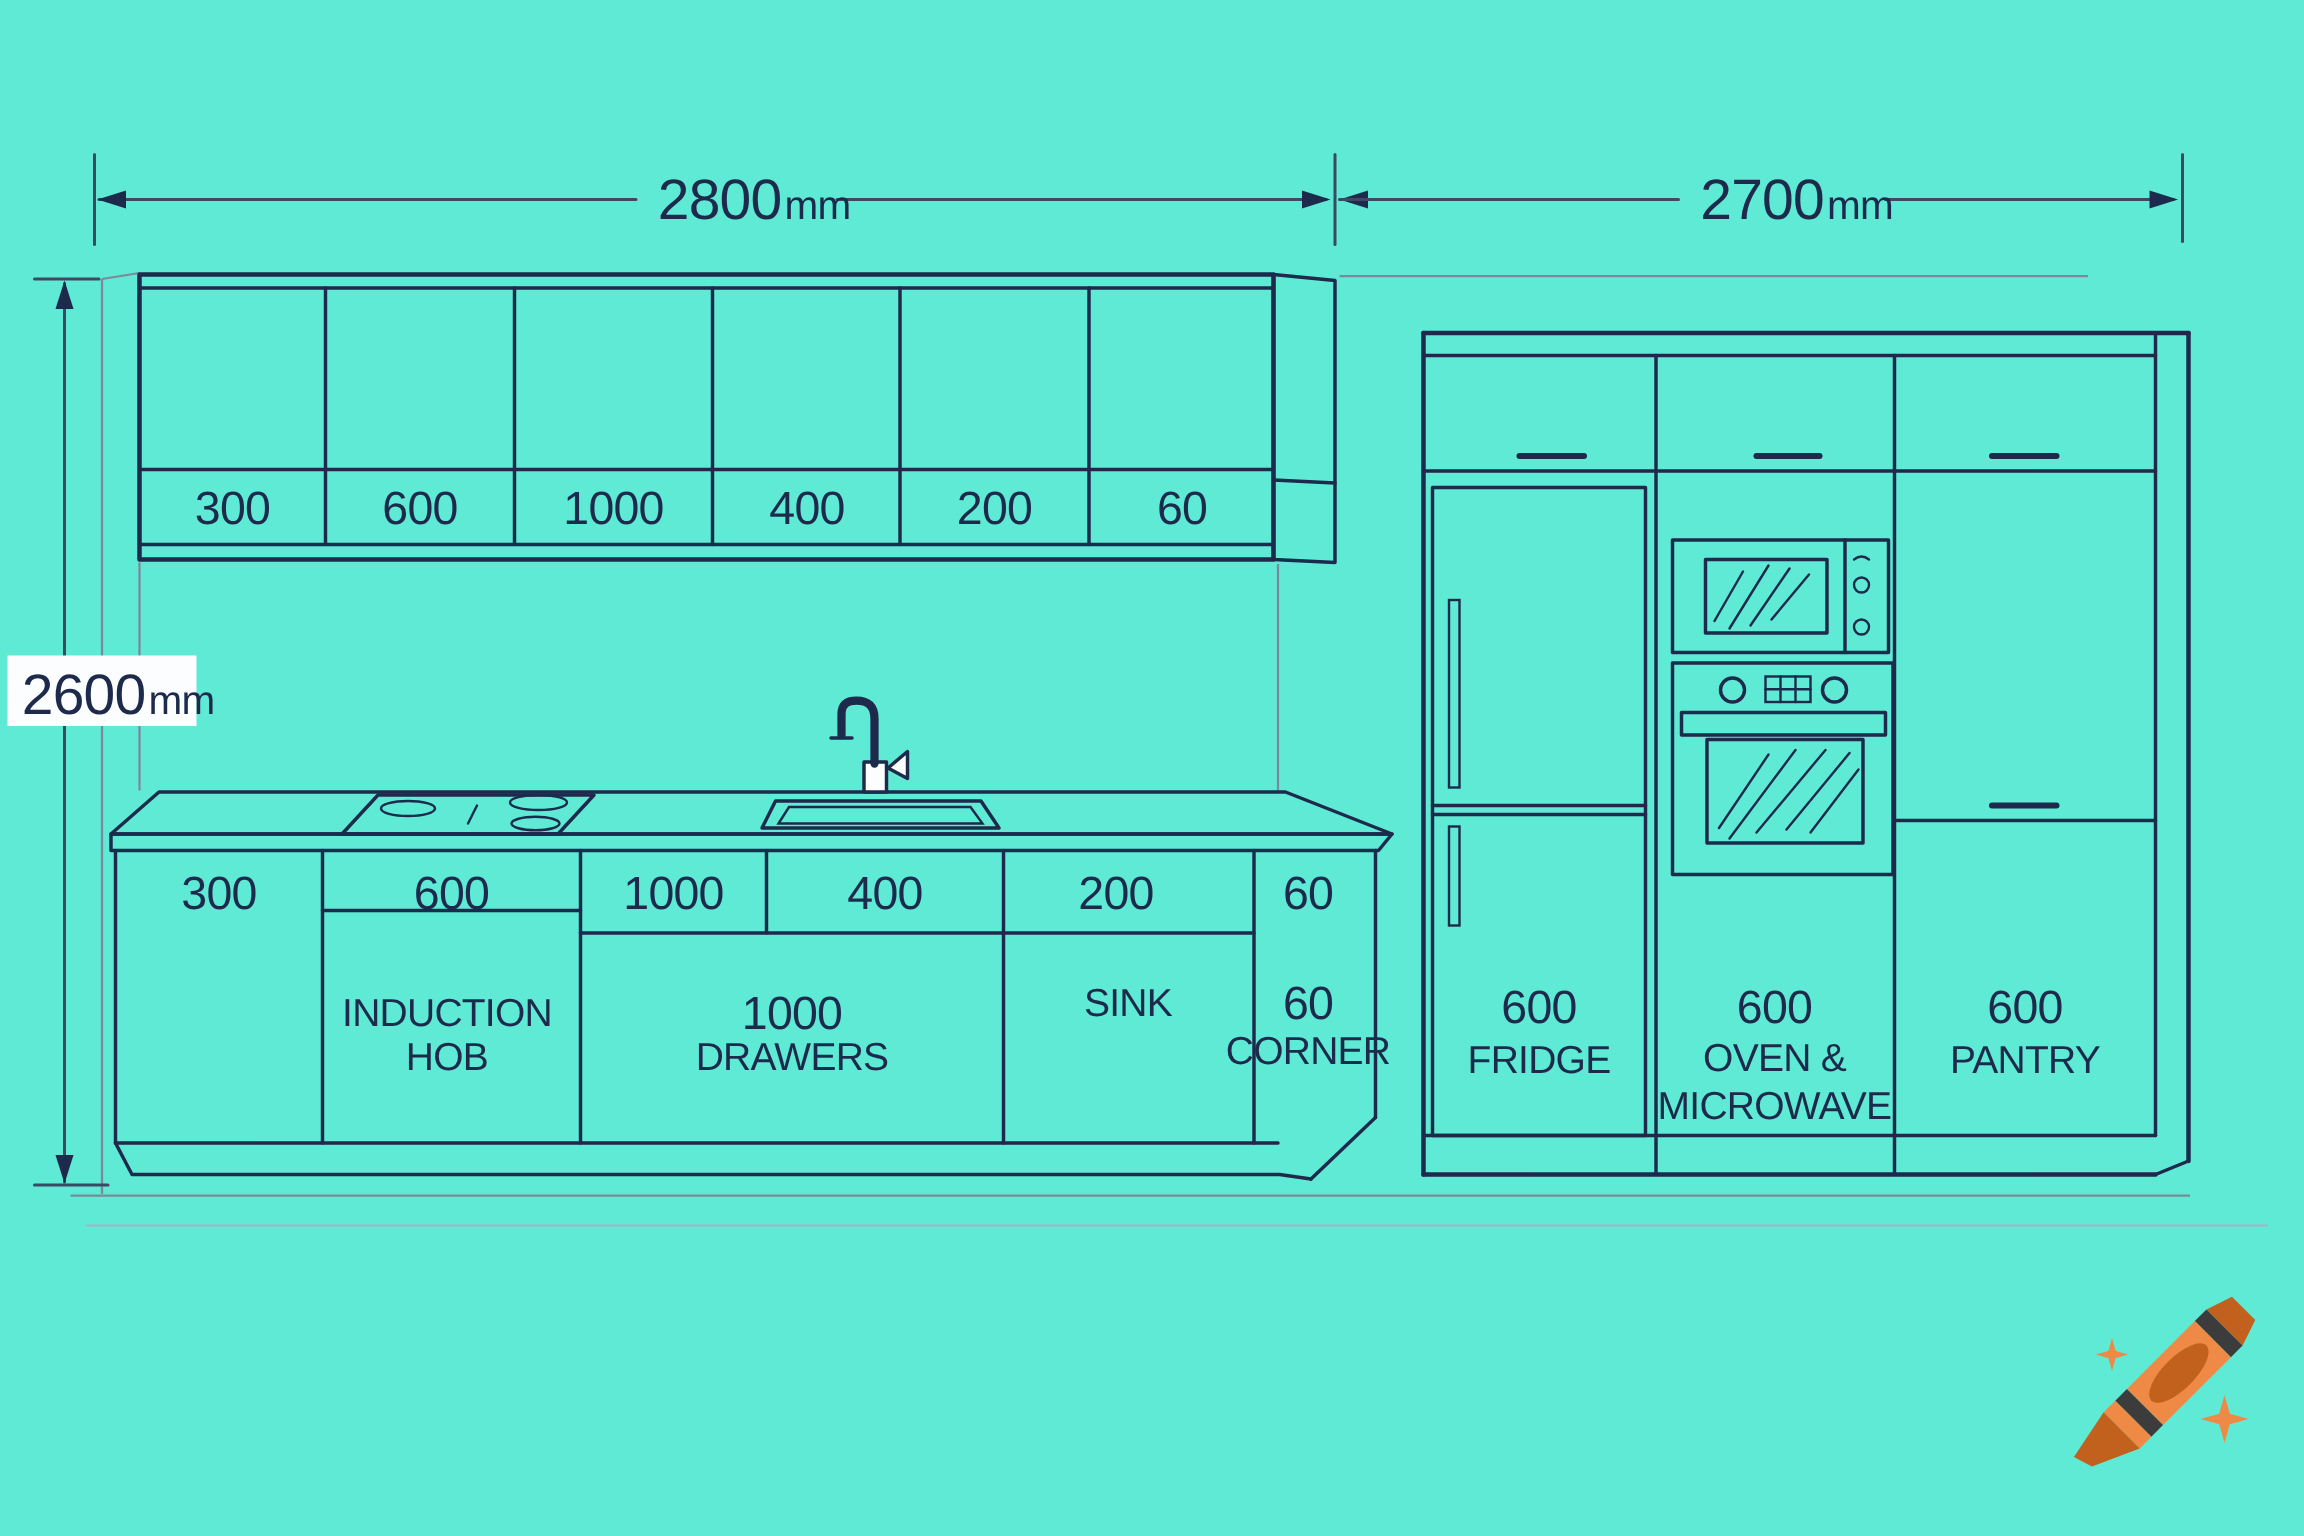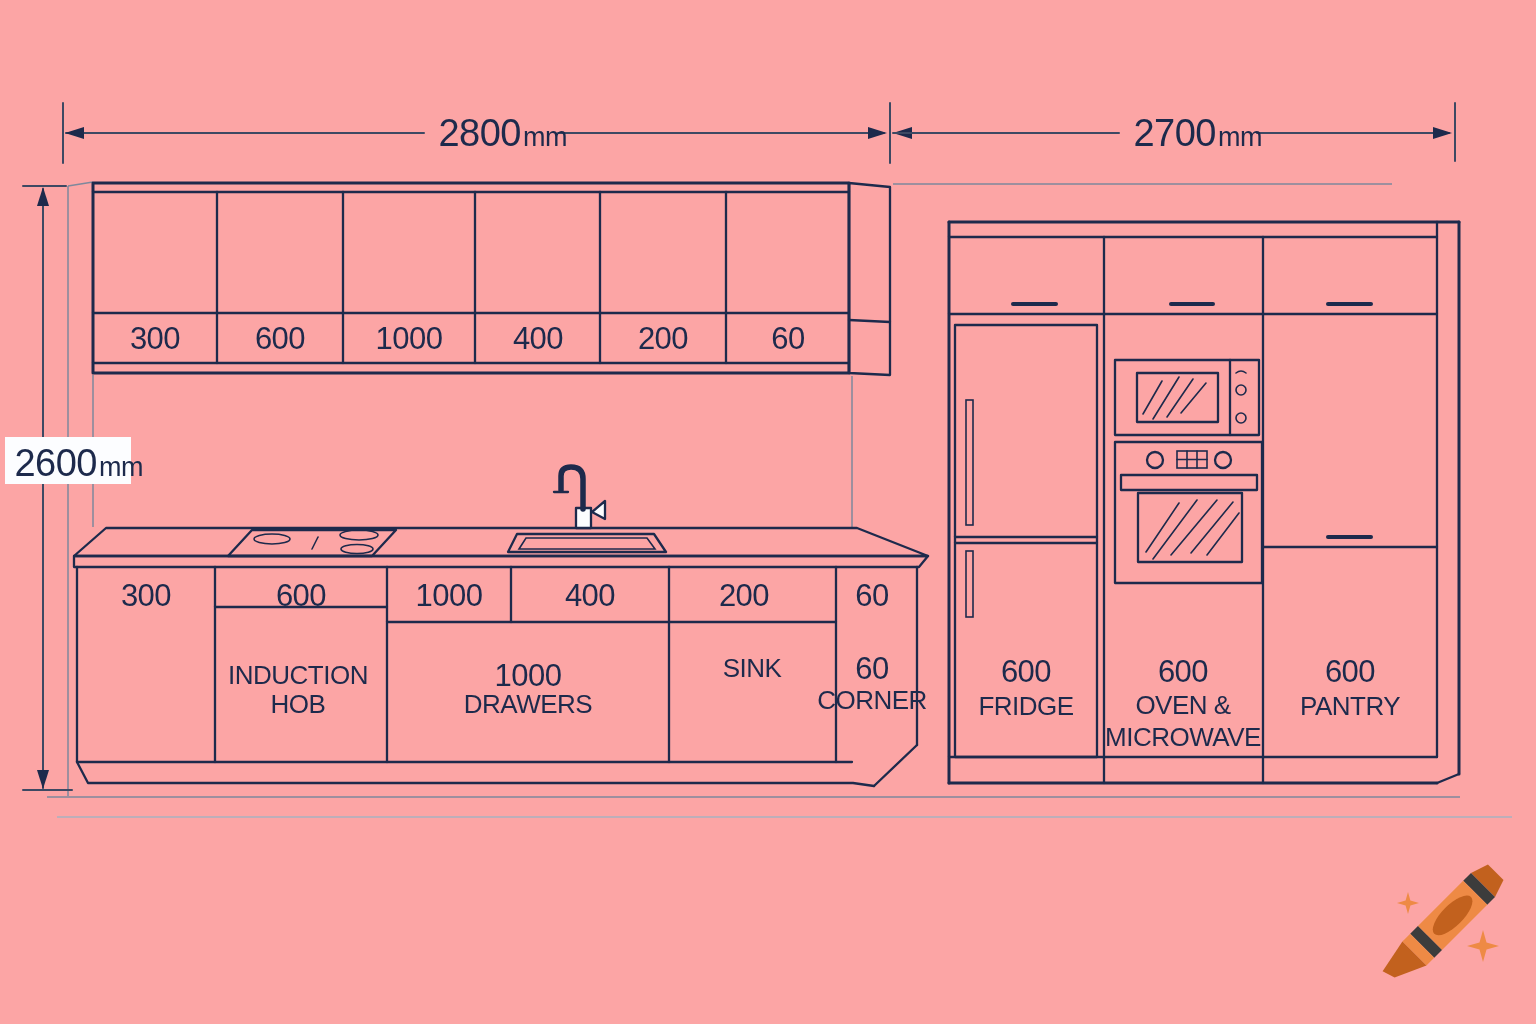--- a/index.html
+++ b/index.html
@@ -1,16 +1,16 @@
 <!DOCTYPE html>
 <html><head>
 <meta charset="utf-8">
 <style>
   html,body{margin:0;padding:0;background:#fcfdff;}
-  .stage{position:relative;width:1536px;height:1024px;background:#fca5a5;overflow:hidden;}
+  .stage{position:relative;width:1536px;height:1024px;background:#5eead4;overflow:hidden;}
   svg{display:block;}
   text{font-family:"Liberation Sans",sans-serif;fill:#1d2a4c;letter-spacing:-0.5px;}
   .t-dim{font-size:38px;}
   .t-dimunit{font-size:27px;}
   .t-num{font-size:31px;}
   .t-name{font-size:26px;}
   .ln{stroke:#1d2a4c;stroke-width:2.3;fill:none;stroke-linecap:round;stroke-linejoin:round;}
   .ln-thick{stroke:#1d2a4c;stroke-width:3;fill:none;stroke-linecap:round;stroke-linejoin:round;}
   .ln-thin{stroke:#1d2a4c;stroke-width:1.6;fill:none;stroke-linecap:round;}
   .handle{stroke:#1d2a4c;stroke-width:4;fill:none;stroke-linecap:round;}

